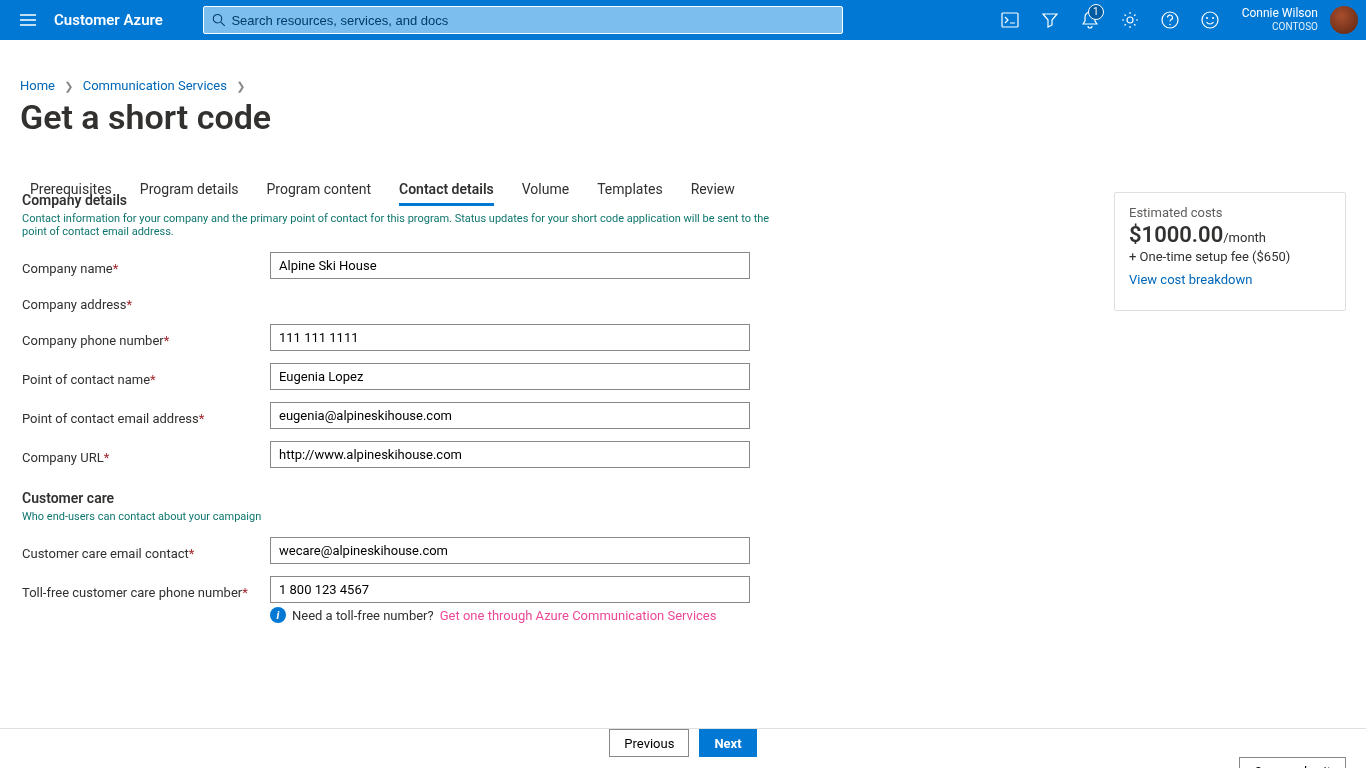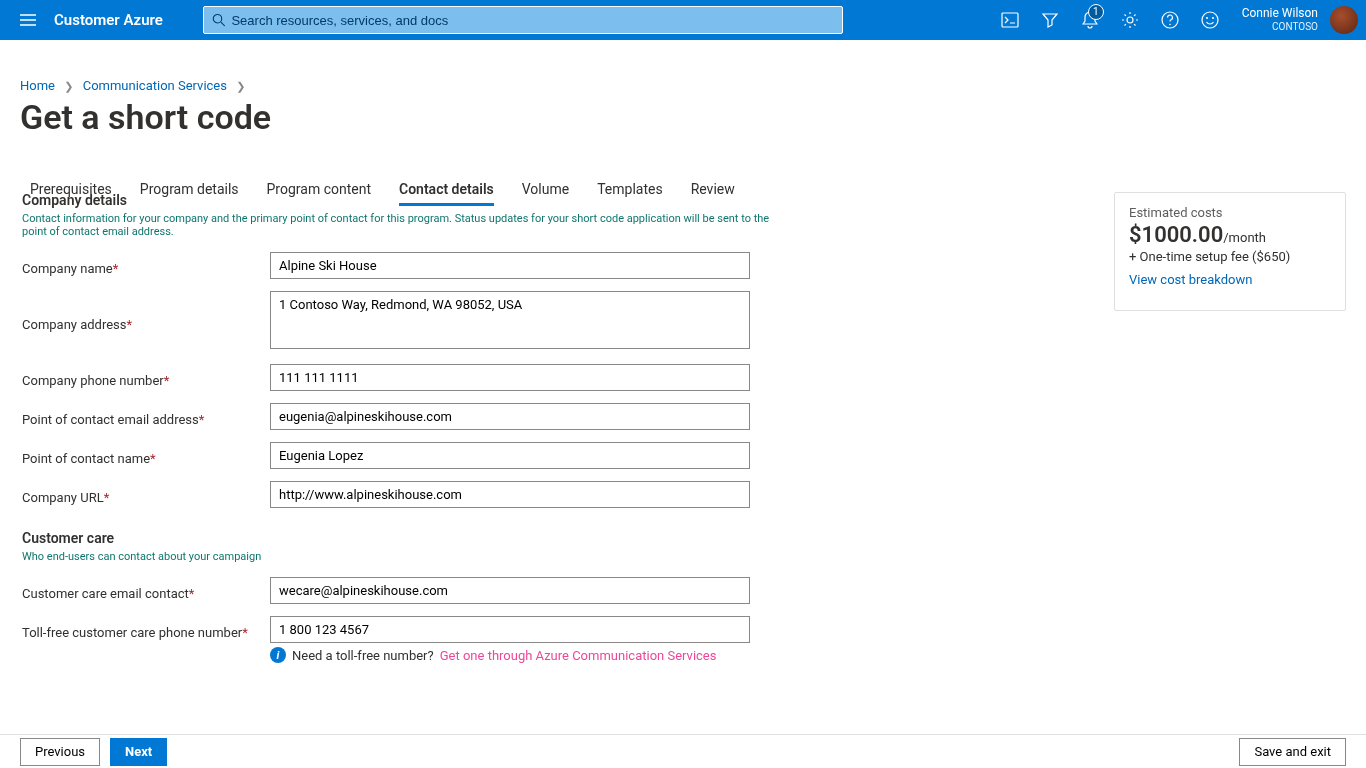--- a/index.html
+++ b/index.html
@@ -190,26 +190,27 @@
   .cost-card .ct { font-size:13px; color:#605e5c; }
   .cost-card .amt { font-size:22px; font-weight:600; margin-top:2px; }
   .cost-card .amt .per { font-size:13px; font-weight:400; }
   .cost-card .setup { font-size:13px; color:#323130; margin-top:2px; }
   .cost-card a { display:block; font-size:13px; color:#0067b8; text-decoration:none; margin-top:8px; }
 
   
   .footer {
     position:absolute;
     bottom:0; left:0; right:0;
-    height:34px;
+    height:40px;
     border-top:1px solid #e1dfdd;
     display:flex;
     align-items:center;
     padding: 0 20px;
     background:#fff;
+    flex-direction:column;
   }
   .btn {
     height:28px;
     font-size:13px;
     padding: 0 14px;
     border:1px solid #8a8886;
     background:#fff;
     cursor:pointer;
     font-family:inherit;
   }
@@ -310,36 +311,35 @@
   <div class="section-title">Company details</div>
   <div class="section-desc">Contact information for your company and the primary point of contact for this program. Status updates for your short code application will be sent to the point of contact email address.</div>
 
   <div class="field-row">
     <div class="field-label"><span>Company name</span><span class="req">*</span></div>
     <div class="field-input"><input type="text" value="Alpine Ski House" style=""></div>
   </div>
 
   <div class="field-row">
     <div class="field-label"><span>Company address</span><span class="req">*</span></div>
-    <div class="field-input"><textarea style="">1 Contoso Way, Redmond, WA 98052, USA</textarea></div>
   </div>
 
   <div class="field-row">
     <div class="field-label"><span>Company phone number</span><span class="req">*</span></div>
     <div class="field-input"><input type="text" value="111 111 1111" style=""></div>
   </div>
 
   <div class="field-row">
+    <div class="field-label"><span>Point of contact name</span><span class="req">*</span></div>
+    <div class="field-input"><input type="text" value="Eugenia Lopez" style=""></div>
+  </div>
+
+  <div class="field-row">
     <div class="field-label"><span>Point of contact email address</span><span class="req">*</span></div>
     <div class="field-input"><input type="text" value="eugenia@alpineskihouse.com" style=""></div>
-  </div>
-
-  <div class="field-row">
-    <div class="field-label"><span>Point of contact name</span><span class="req">*</span></div>
-    <div class="field-input"><input type="text" value="Eugenia Lopez" style=""></div>
   </div>
 
   <div class="field-row">
     <div class="field-label"><span>Company URL</span><span class="req">*</span></div>
     <div class="field-input"><input type="text" value="http://www.alpineskihouse.com" style=""></div>
   </div>
 
   <div class="section-title" style="margin-top:22px">Customer care</div>
   <div class="section-desc">Who end-users can contact about your campaign</div>
 

